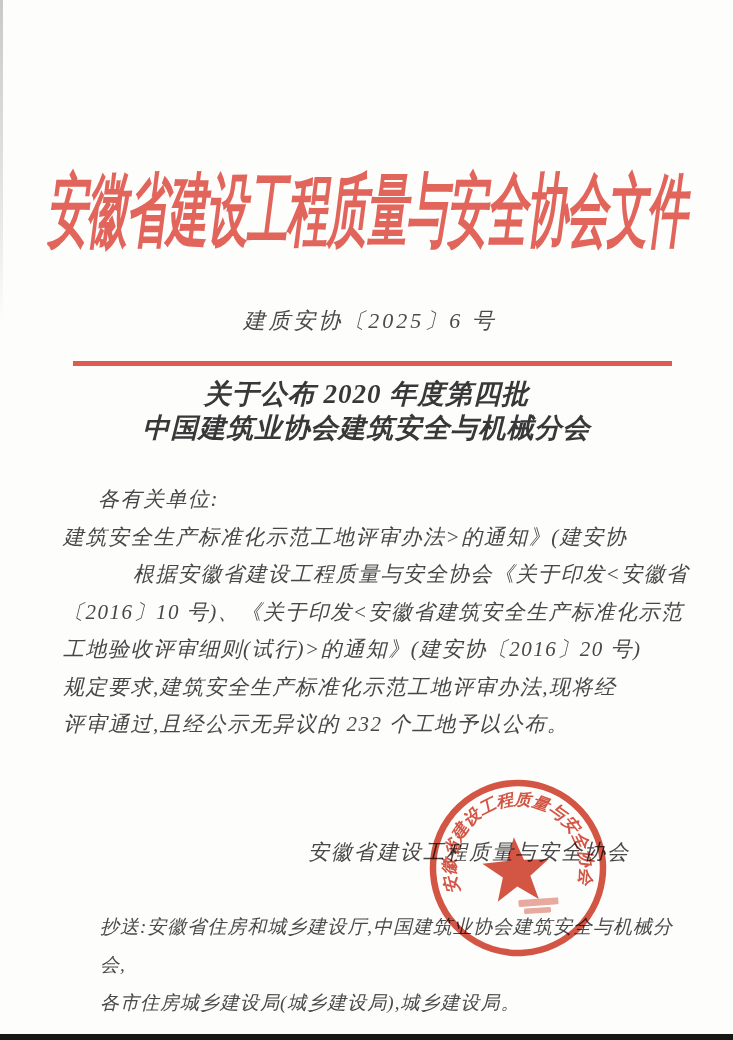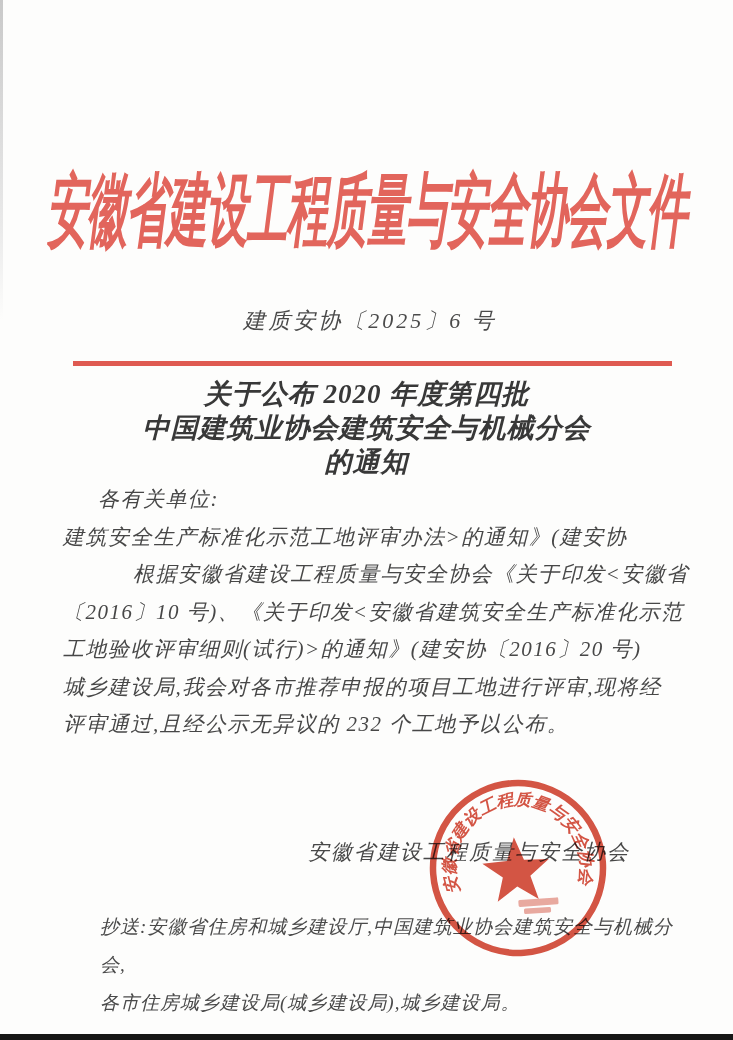--- a/index.html
+++ b/index.html
@@ -98,30 +98,29 @@
 
   <div class="header-title" id="headerTitle" style="color: rgb(226, 101, 92);">安徽省建设工程质量与安全协会文件</div>
 
   <div class="doc-number">建质安协〔2025〕6 号</div>
 
   <div class="red-divider" id="redDivider" style="background: rgb(223, 90, 81);"></div>
 
   <div class="subject">
     <div>关于公布 2020 年度第四批</div>
     <div>中国建筑业协会建筑安全与机械分会</div>
-    <div>的通知</div>
   </div>
 
   <div class="body-block">
     <div class="salutation">各有关单位:</div>
     <div class="para-line">建筑安全生产标准化示范工地评审办法&gt;的通知》(建安协</div>
     <div class="para-line indent-first">根据安徽省建设工程质量与安全协会《关于印发&lt;安徽省</div>
     <div class="para-line">〔2016〕10 号)、《关于印发&lt;安徽省建筑安全生产标准化示范</div>
     <div class="para-line">工地验收评审细则(试行)&gt;的通知》(建安协〔2016〕20 号)</div>
-    <div class="para-line">城乡建设局,我会对各市推荐申报的项目工地进行评审,现将经</div>
+    <div class="para-line">规定要求,建筑安全生产标准化示范工地评审办法,现将经</div>
     <div class="para-line">评审通过,且经公示无异议的 232 个工地予以公布。</div>
   </div>
 
   <div class="sig-block">
     <div>安徽省建设工程质量与安全协会</div>
   </div>
 
   <div class="cc-block">
     <div>抄送:安徽省住房和城乡建设厅,中国建筑业协会建筑安全与机械分会,</div>
     <div>各市住房城乡建设局(城乡建设局),城乡建设局。</div>

